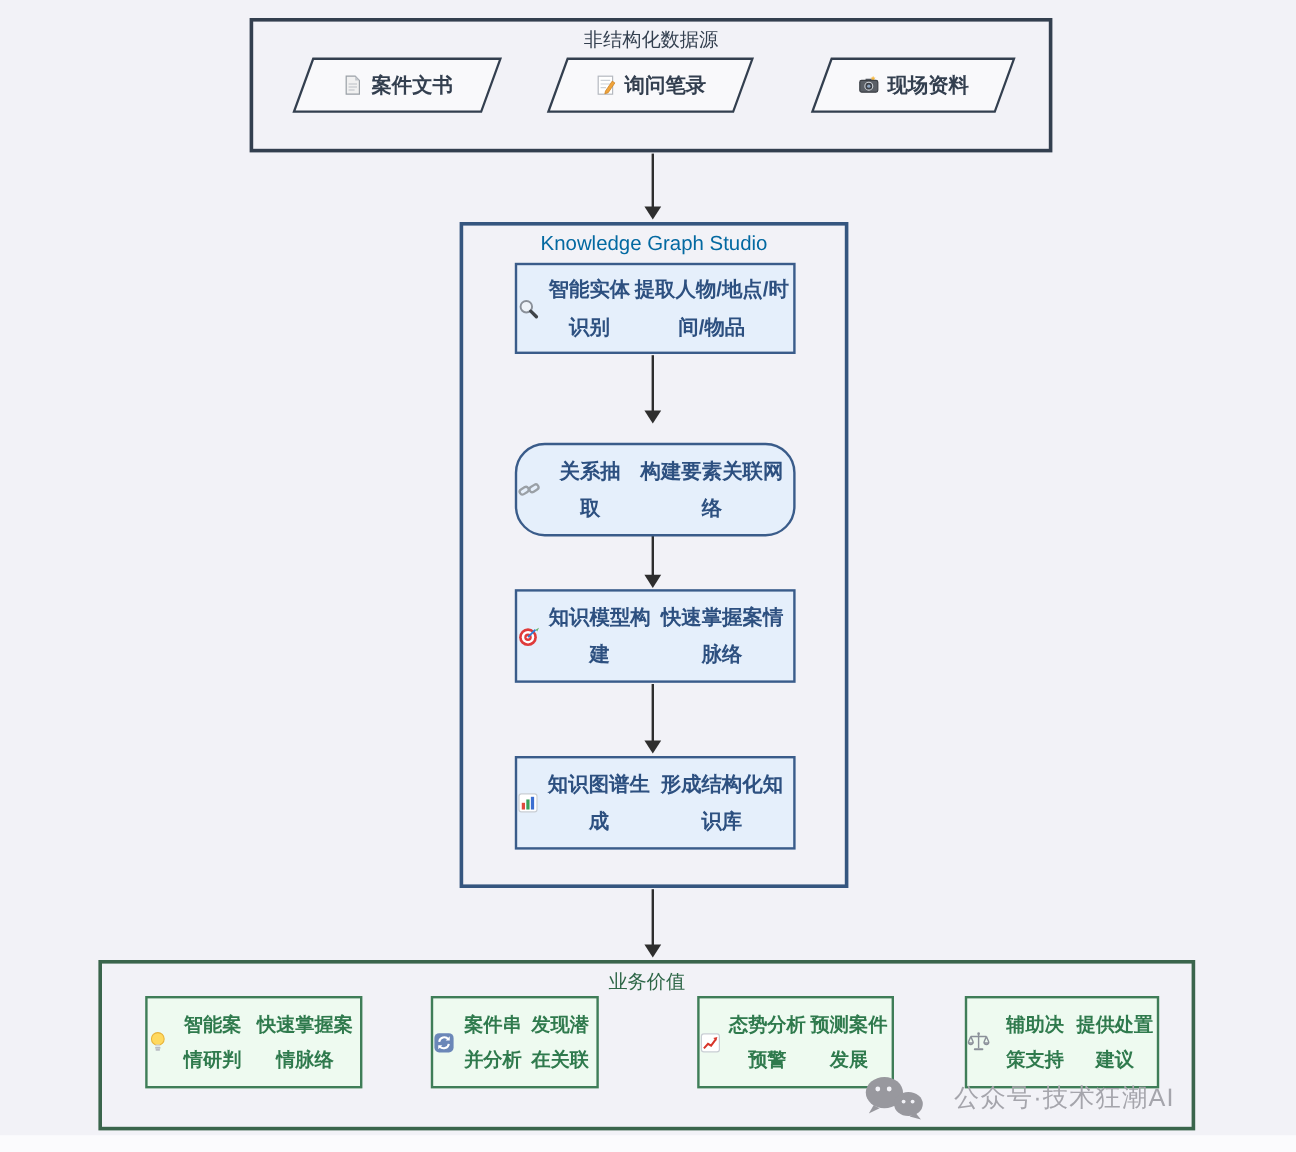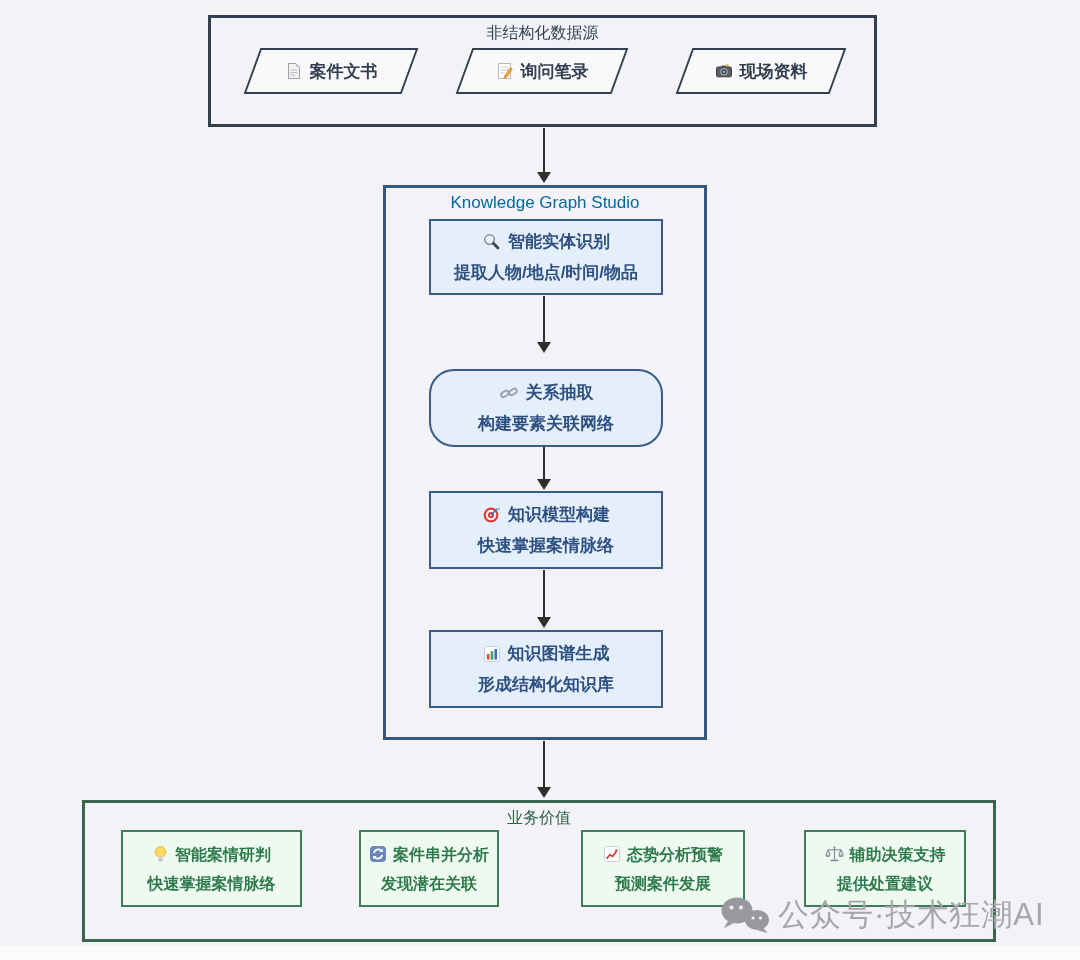--- a/index.html
+++ b/index.html
@@ -29,49 +29,49 @@
   }
   .para-content{
     position:absolute;inset:0;transform:skewX(20deg);
     display:flex;align-items:center;justify-content:center;gap:7px;
     font-size:17px;font-weight:bold;color:#333f4f;white-space:nowrap;
   }
   
   .step{
     position:absolute;left:429px;width:234px;box-sizing:border-box;
     border:2px solid #3a5c8a;background:#e5effb;
-    display:flex;flex-direction:column;align-items:center;justify-content:center;
+    display:flex;flex-direction:row;align-items:center;justify-content:center;
     color:#2d5080;font-weight:bold;font-size:17px;line-height:31px;
     text-align:center;
   }
   .step .line1{display:flex;align-items:center;gap:7px;}
   
   .card{
     position:absolute;top:830px;height:77px;box-sizing:border-box;
     border:2px solid #3f7d58;background:#eefaf0;
-    display:flex;flex-direction:column;align-items:center;justify-content:center;
+    display:flex;align-items:center;justify-content:center;
     color:#2f7a4d;font-weight:bold;font-size:16px;line-height:29px;
     text-align:center;
   }
   .card .line1{display:flex;align-items:center;gap:6px;}
   
   .arrow{
     position:absolute;width:2px;background:#2e2e2e;margin-left:-1px;
   }
   .arrow::after{
     content:"";position:absolute;bottom:-10px;left:-6px;
     border:7px solid transparent;border-top:11px solid #2e2e2e;border-bottom:0;
   }
   
   .icon{display:inline-flex;align-items:center;justify-content:center;}
   .icon svg{display:block;}
   
   .watermark{
-    position:absolute;left:716px;top:894px;display:flex;align-items:center;gap:6px;
-    color:#a5a5ac;font-size:31px;font-weight:400;letter-spacing:1px;z-index:5;
+    position:absolute;left:716px;top:894px;display:flex;align-items:center;gap:23px;
+    color:#a5a5ac;font-size:21px;font-weight:400;letter-spacing:1px;z-index:5;
     white-space:nowrap;
   }
   .bottom-strip{
     position:absolute;left:0;top:946px;width:1080px;height:14px;background:#fbfbfd;
   }
 </style>
 </head>
 <body>
 
 <div class="container" style="left:208px;top:15px;width:669px;height:112px;">

